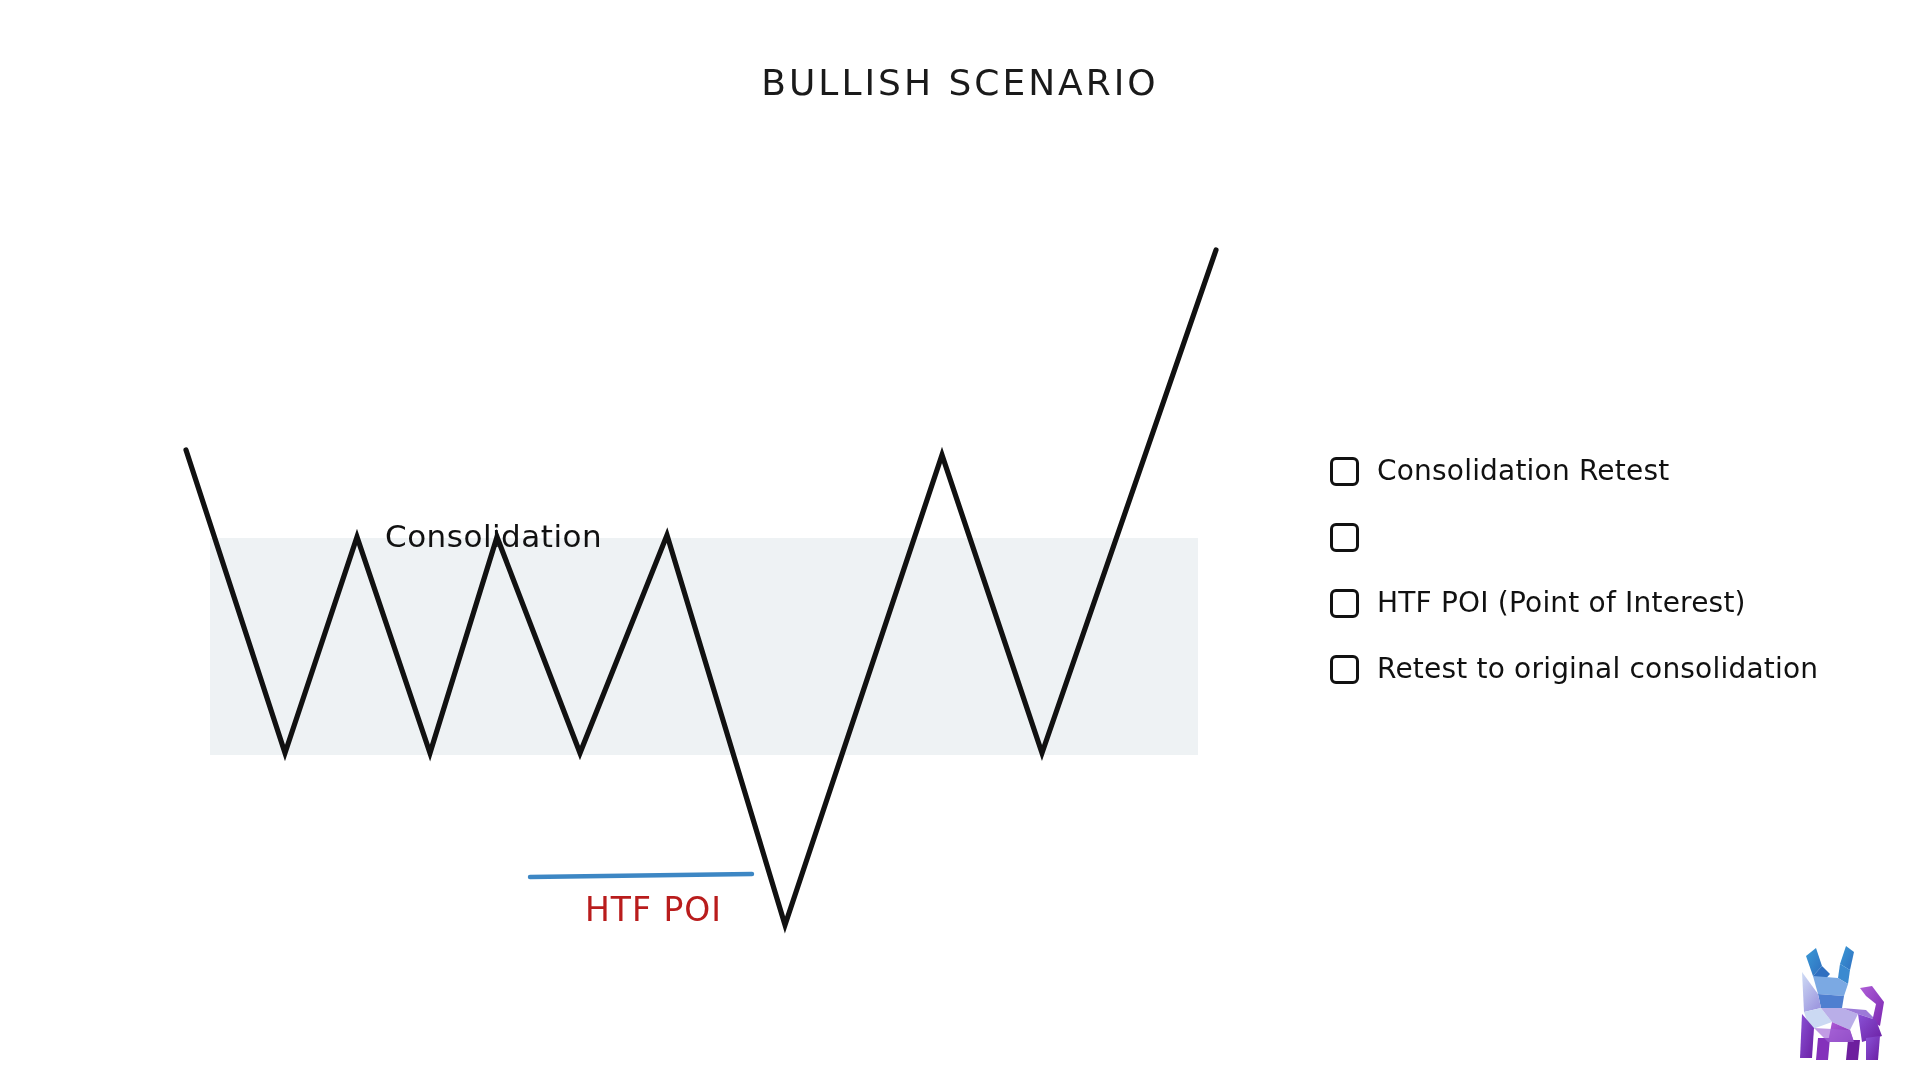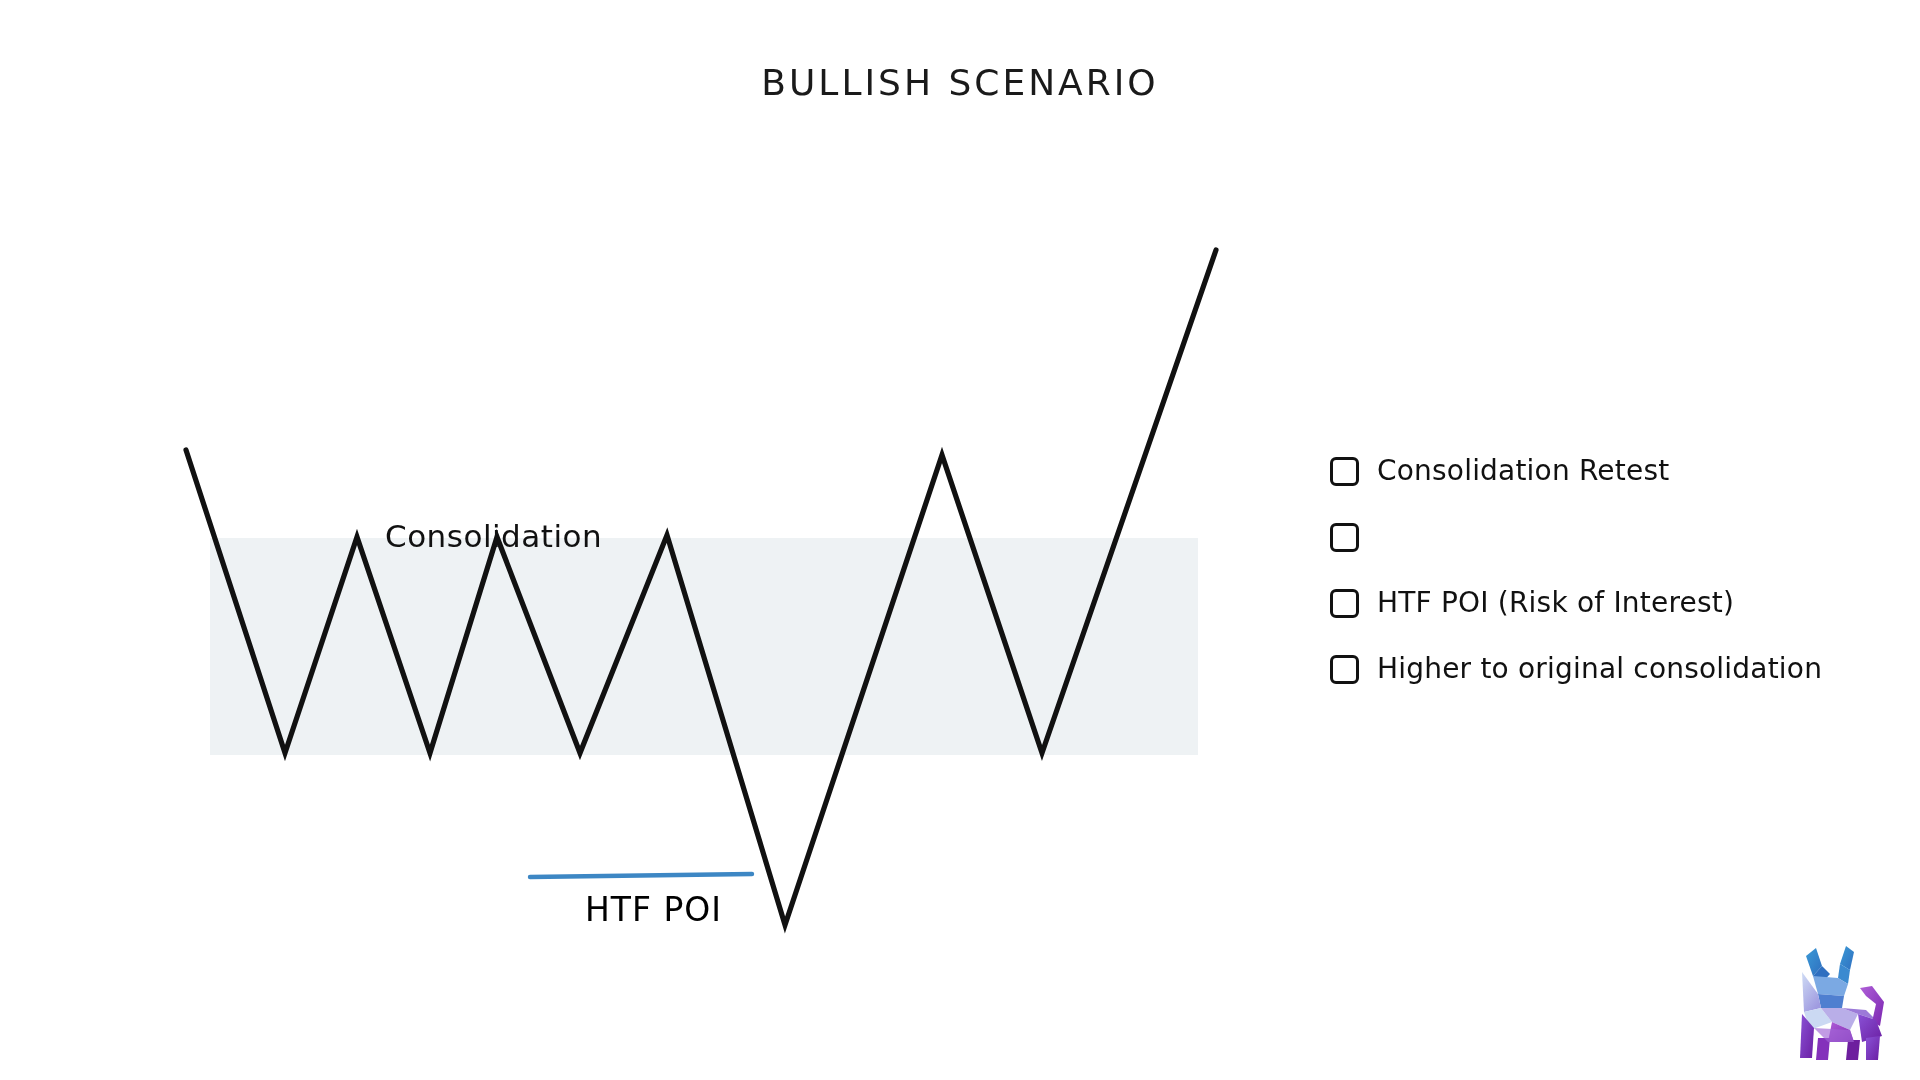--- a/index.html
+++ b/index.html
@@ -61,21 +61,21 @@
     margin-top: 45px;
   }
 
   
   .htfpoi-label {
     position: absolute;
     left: 585px;
     top: 890px;
     font-family: "DejaVu Sans", sans-serif;
     font-size: 33px;
-    color: #000000;
+    color: #b91c1c;
     letter-spacing: 1px;
     white-space: nowrap;
   }
 
   
   .checklist {
     position: absolute;
     left: 1330px;
     top: 438px;
     width: 560px;
@@ -139,26 +139,26 @@
       <span class="checkbox"></span>
       <span class="check-label">Consolidation Retest</span>
     </div>
 
     <div class="check-row">
       <span class="checkbox"></span>
     </div>
 
     <div class="check-row">
       <span class="checkbox"></span>
-      <span class="check-label">HTF POI (Risk of Interest)</span>
-    </div>
-
-    <div class="check-row">
-      <span class="checkbox"></span>
-      <span class="check-label">Higher to original consolidation</span>
+      <span class="check-label">HTF POI (Point of Interest)</span>
+    </div>
+
+    <div class="check-row">
+      <span class="checkbox"></span>
+      <span class="check-label">Retest to original consolidation</span>
     </div>
 
 
   </div>
 
   <svg class="brand-logo" viewBox="0 0 120 128">
     <defs>
       <linearGradient id="gA" x1="0" y1="0" x2="1" y2="1">
         <stop offset="0%" stop-color="#3b9ad6"></stop>
         <stop offset="100%" stop-color="#2f6fc0"></stop>

